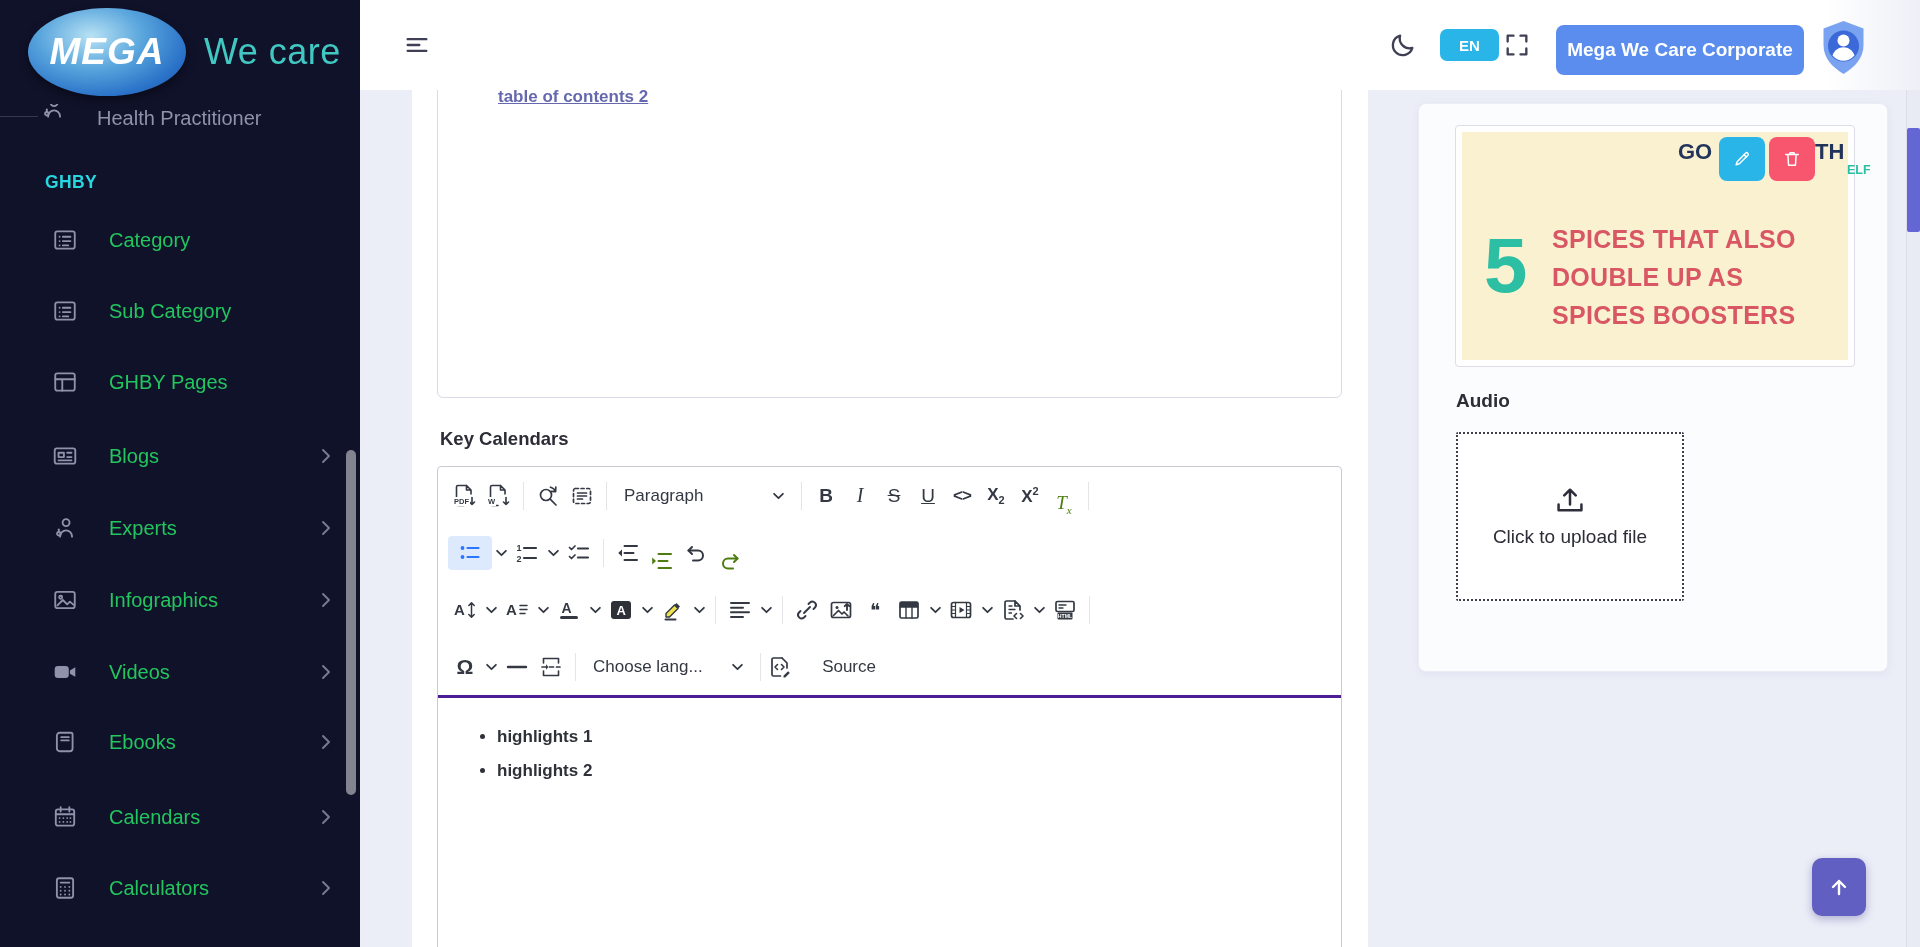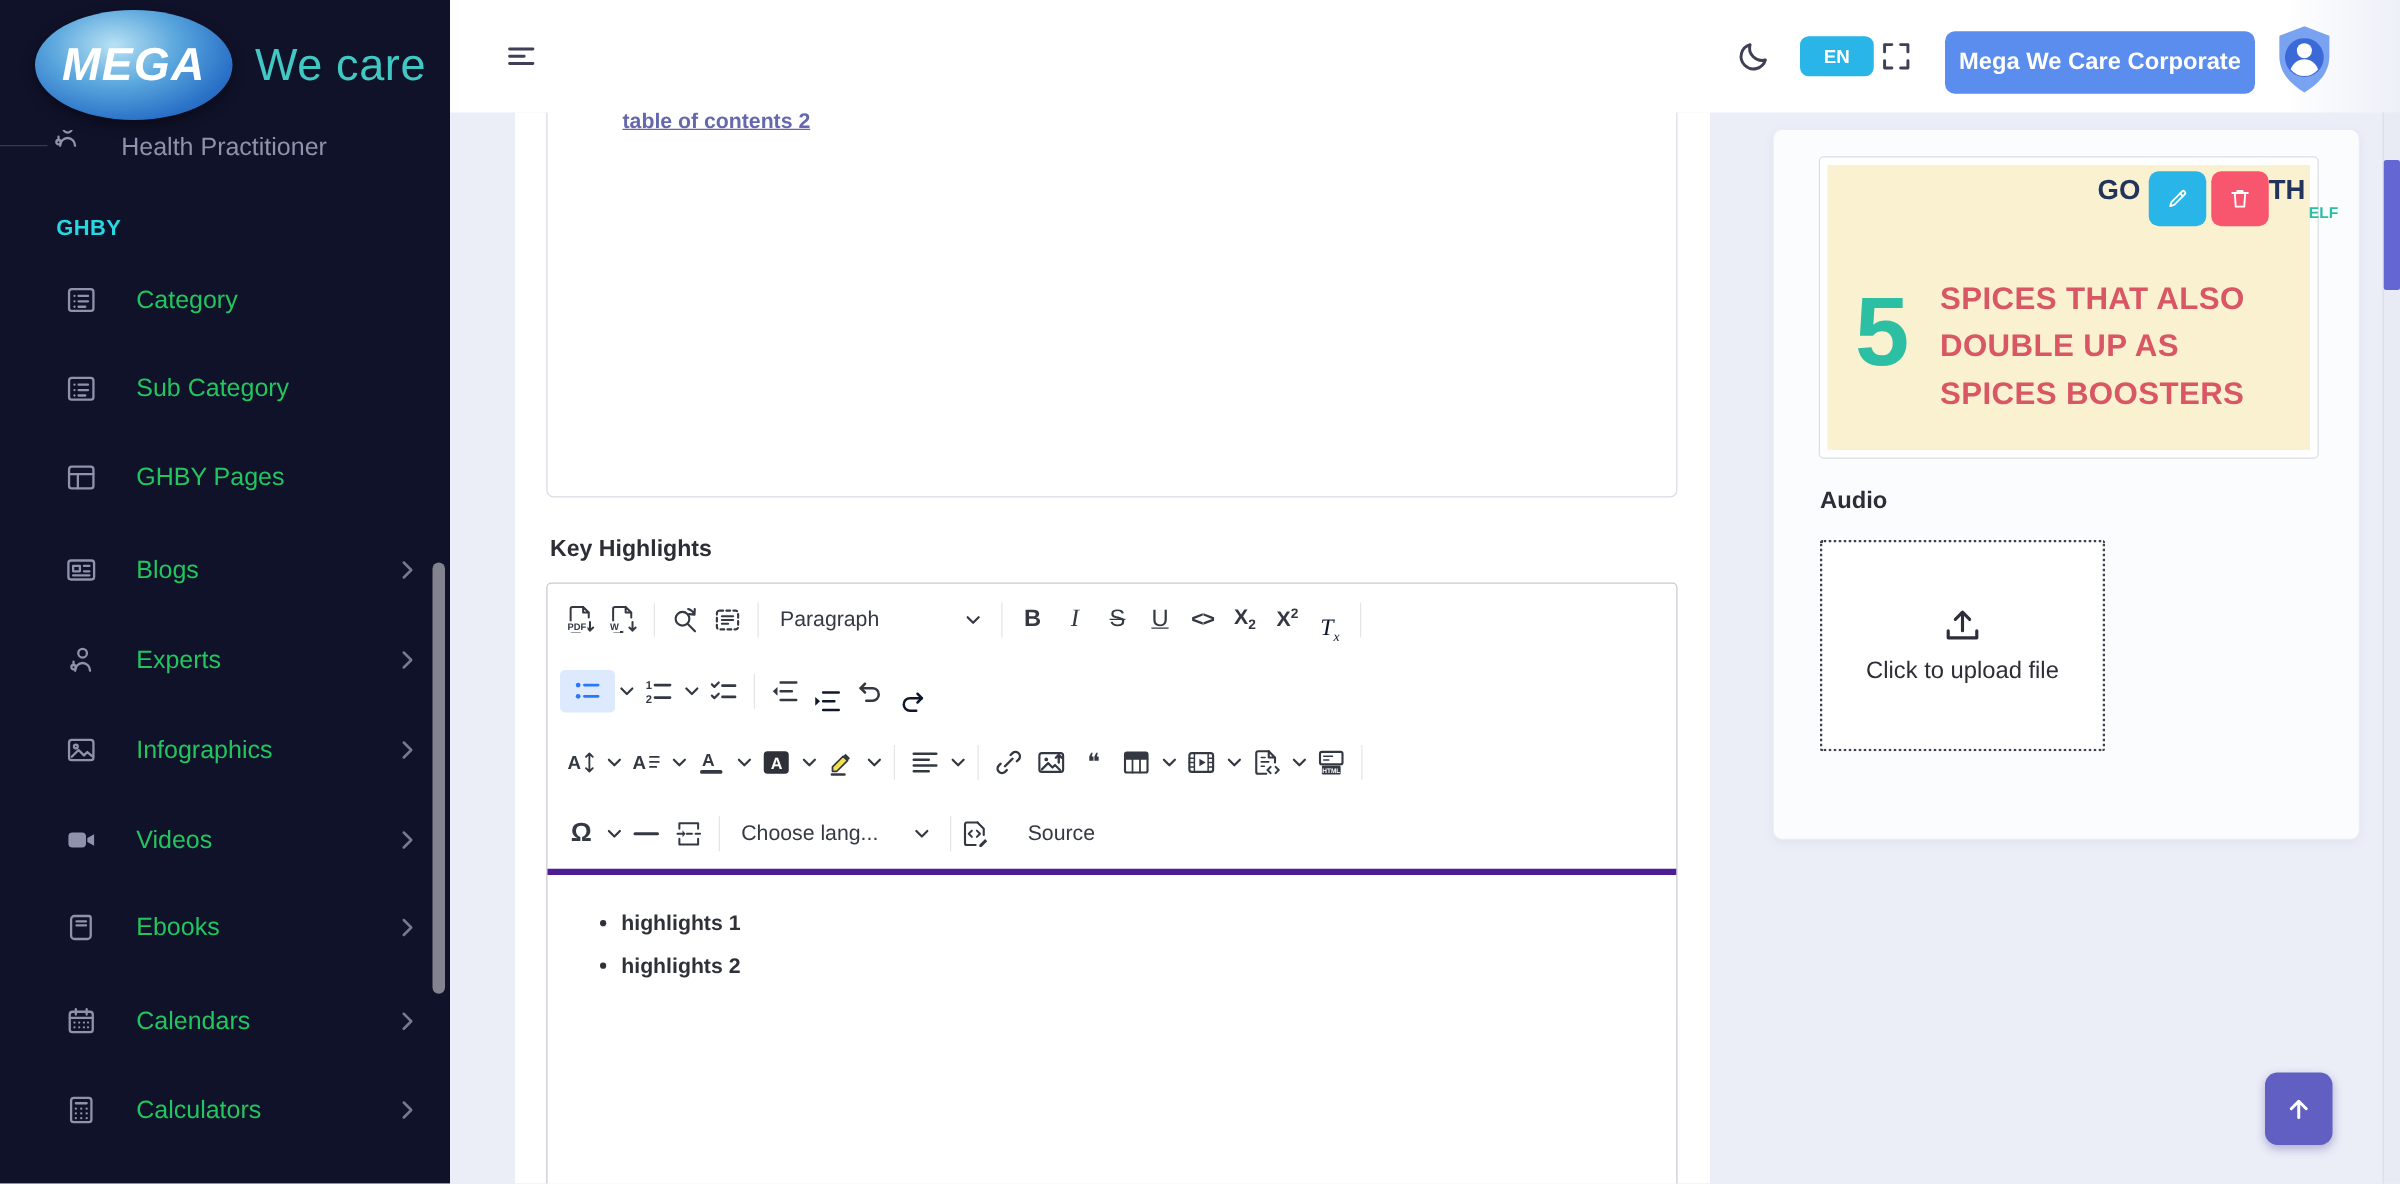--- a/index.html
+++ b/index.html
@@ -43,26 +43,26 @@
   .avatar{position:absolute;left:1460px;top:20px;width:47px;height:56px;cursor:pointer;}
   
   .main-card{position:absolute;left:412px;top:90px;width:956px;height:857px;background:#fff;z-index:1;}
   .box1{position:absolute;left:437px;top:-62px;width:905px;height:460px;background:#fff;
      border:1px solid #d9dbe6;border-radius:6px;z-index:2;box-sizing:border-box;}
   .toc-link{position:absolute;left:60px;top:148px;font-size:17px;font-weight:600;color:#6568ae;
      text-decoration:underline;cursor:pointer;}
   .kh-label{position:absolute;left:440px;top:428px;font-size:18.5px;font-weight:600;color:#2c2d36;z-index:2;}
   .editor{position:absolute;left:437px;top:466px;width:905px;height:500px;background:#fff;
      border:1px solid #c8cad2;border-radius:4px;z-index:2;box-sizing:border-box;}
-  .toolbar{border-bottom:5px solid #4c1d95;}
+  .toolbar{border-bottom:3px solid #4c1d95;}
   .trow{display:flex;align-items:center;height:57px;padding-left:10px;}
   .tbtn{min-width:34px;height:34px;display:flex;align-items:center;justify-content:center;
      border-radius:4px;color:#333842;flex:0 0 auto;cursor:pointer;}
   .tbtn.active{background:#ddeafe;color:#2977ff;}
-  .tbtn.off{color:#0f172a;margin-top:16px;}
+  .tbtn.off{color:#4d7c0f;margin-top:16px;}
   .tchev{width:18px;height:34px;display:flex;align-items:center;justify-content:center;color:#333842;cursor:pointer;}
   .tsep{width:1px;height:28px;background:#e4e5e9;margin:0 7px;flex:0 0 auto;}
   .ti{width:24px;height:24px;fill:none;stroke:currentColor;stroke-width:1.7;stroke-linecap:round;stroke-linejoin:round;}
   .cv{width:11px;height:8px;fill:none;stroke:currentColor;stroke-width:1.6;stroke-linecap:round;stroke-linejoin:round;}
   .tdrop{display:flex;align-items:center;justify-content:space-between;padding:0 10px;height:34px;
      cursor:pointer;color:#333842;font-size:17px;}
   .g-b{font-weight:800;font-size:19px;}
   .g-i{font-style:italic;font-family:"Liberation Serif",serif;font-size:20px;}
   .g-s{font-size:19px;text-decoration:line-through;}
   .g-u{font-size:19px;text-decoration:underline;}
@@ -262,21 +262,21 @@
       <path d="M12.5 35.5c1.8-5.2 6-8.2 11-8.2s9.2 3 11 8.2c-3 3.4-6.8 5.3-11 5.3s-8-1.9-11-5.3z" fill="#fff"></path>
     </svg>
   </header>
 
   <div class="main-card"></div>
 
   <div class="box1">
     <span class="toc-link">table of contents 2</span>
   </div>
 
-  <div class="kh-label">Key Highlights</div>
+  <div class="kh-label">Key Calendars</div>
 
   <div class="editor">
     <div class="toolbar">
 
       <div class="trow">
         <div class="tbtn">
           <span class="docicon">
             <svg viewBox="0 0 24 26">
                 <path d="M13.5 2.5H5A1.5 1.5 0 0 0 3.5 4v17A1.5 1.5 0 0 0 5 22.5h6"></path>
                 <path d="M13.5 2.5l4.5 4.5v4M13.5 2.5V7H18"></path>

